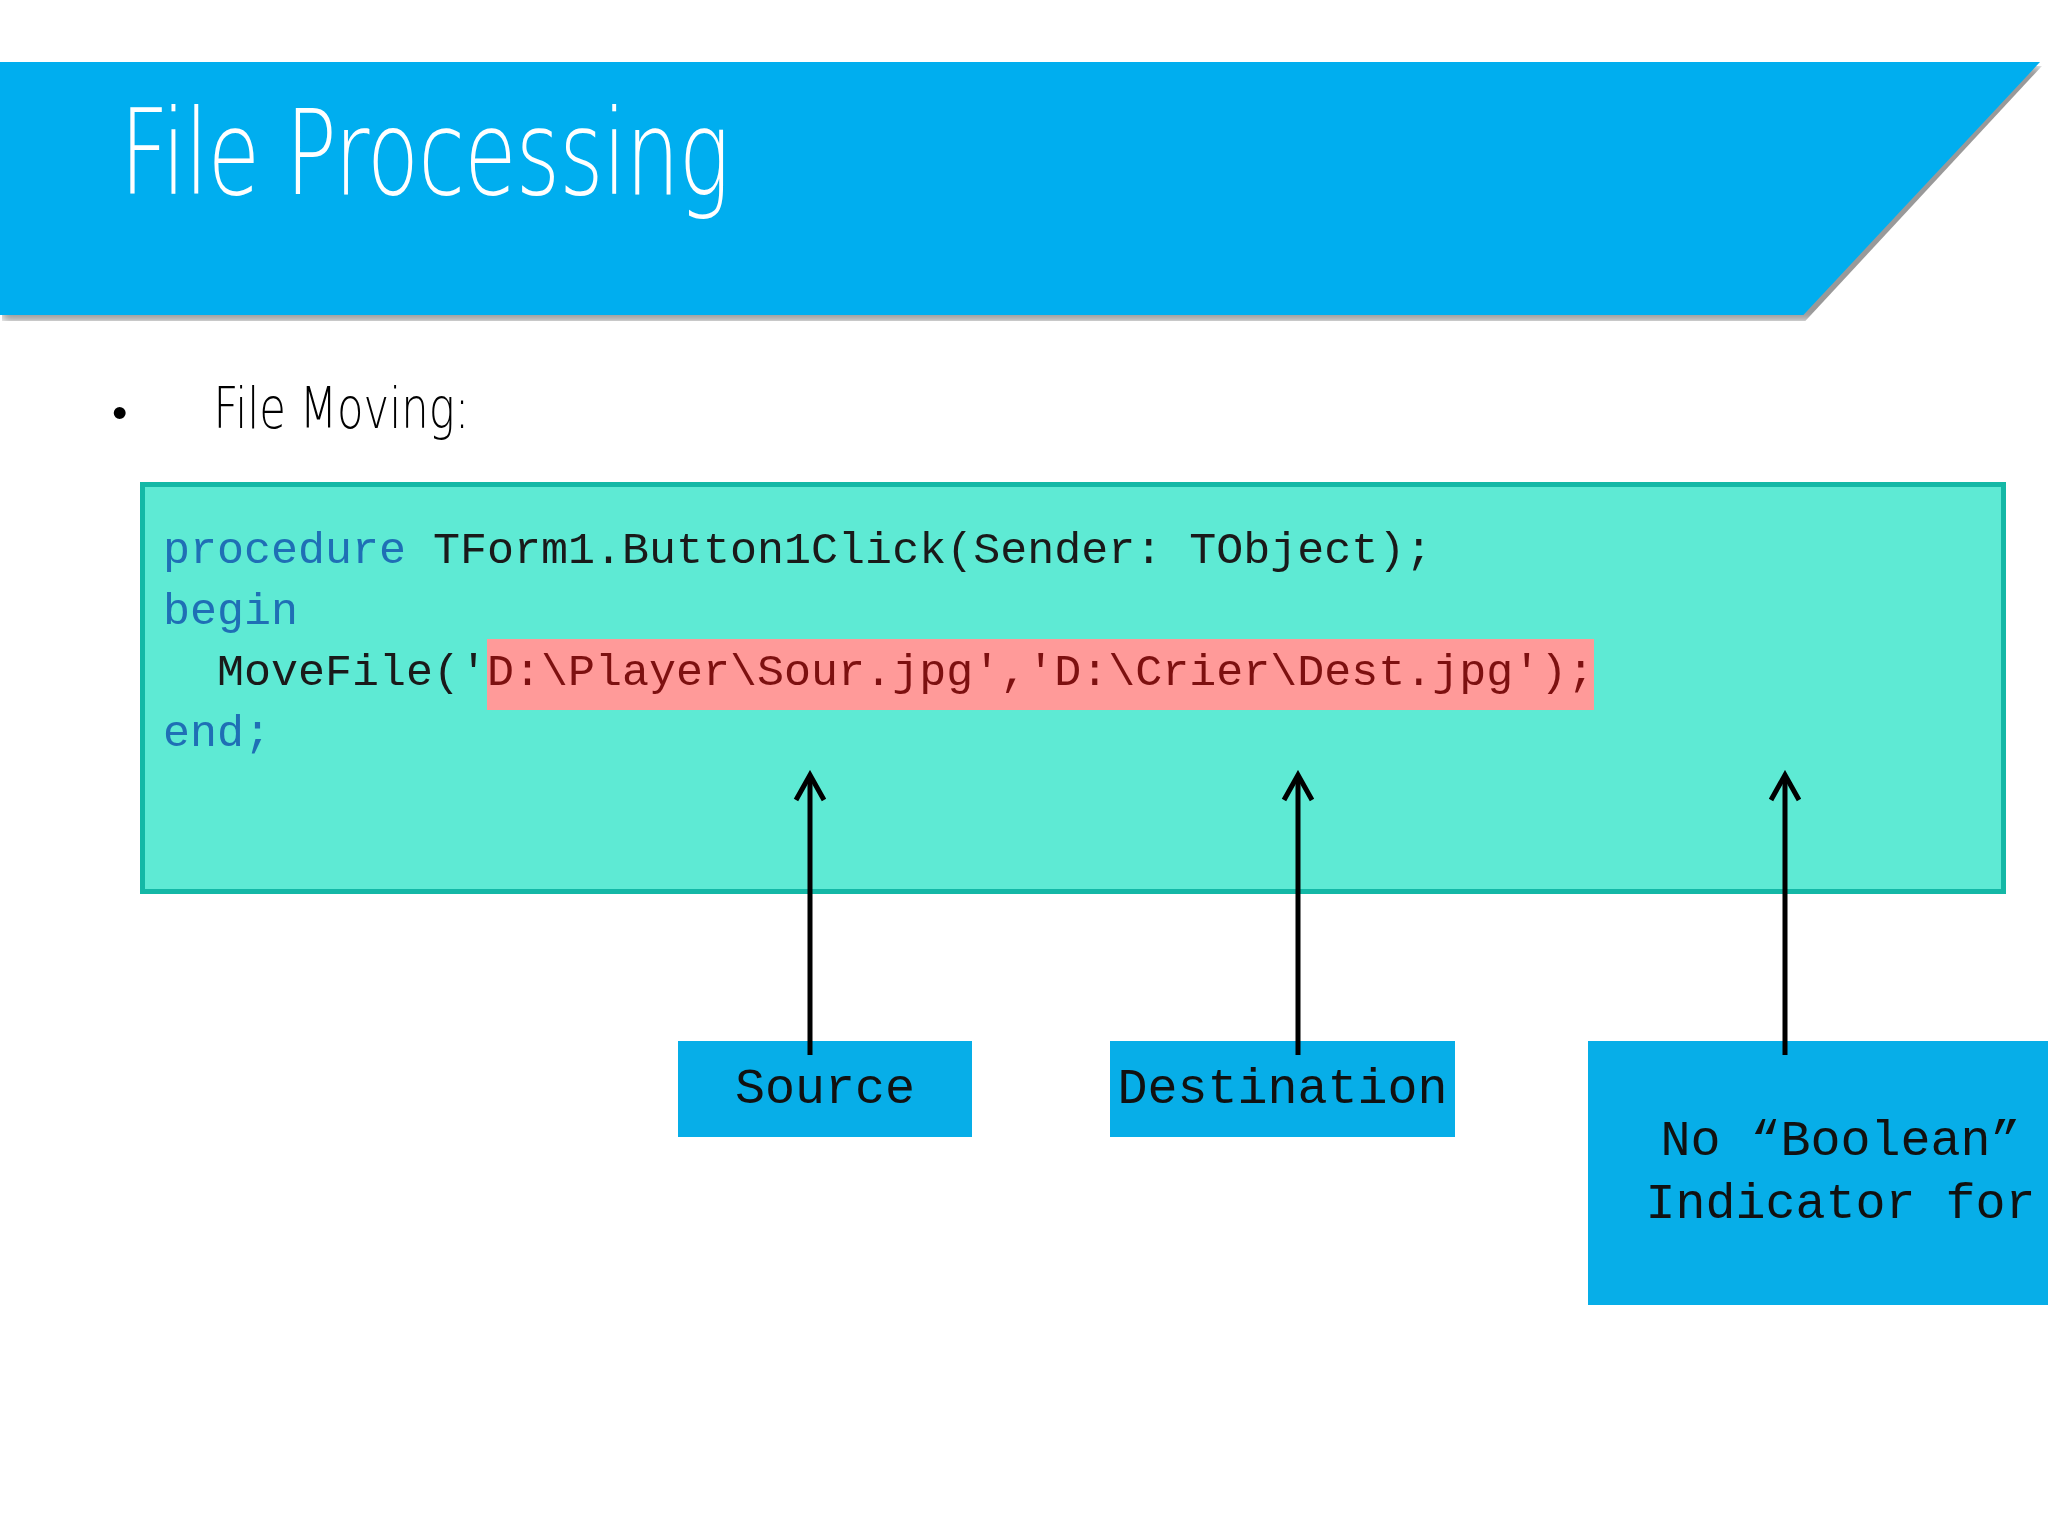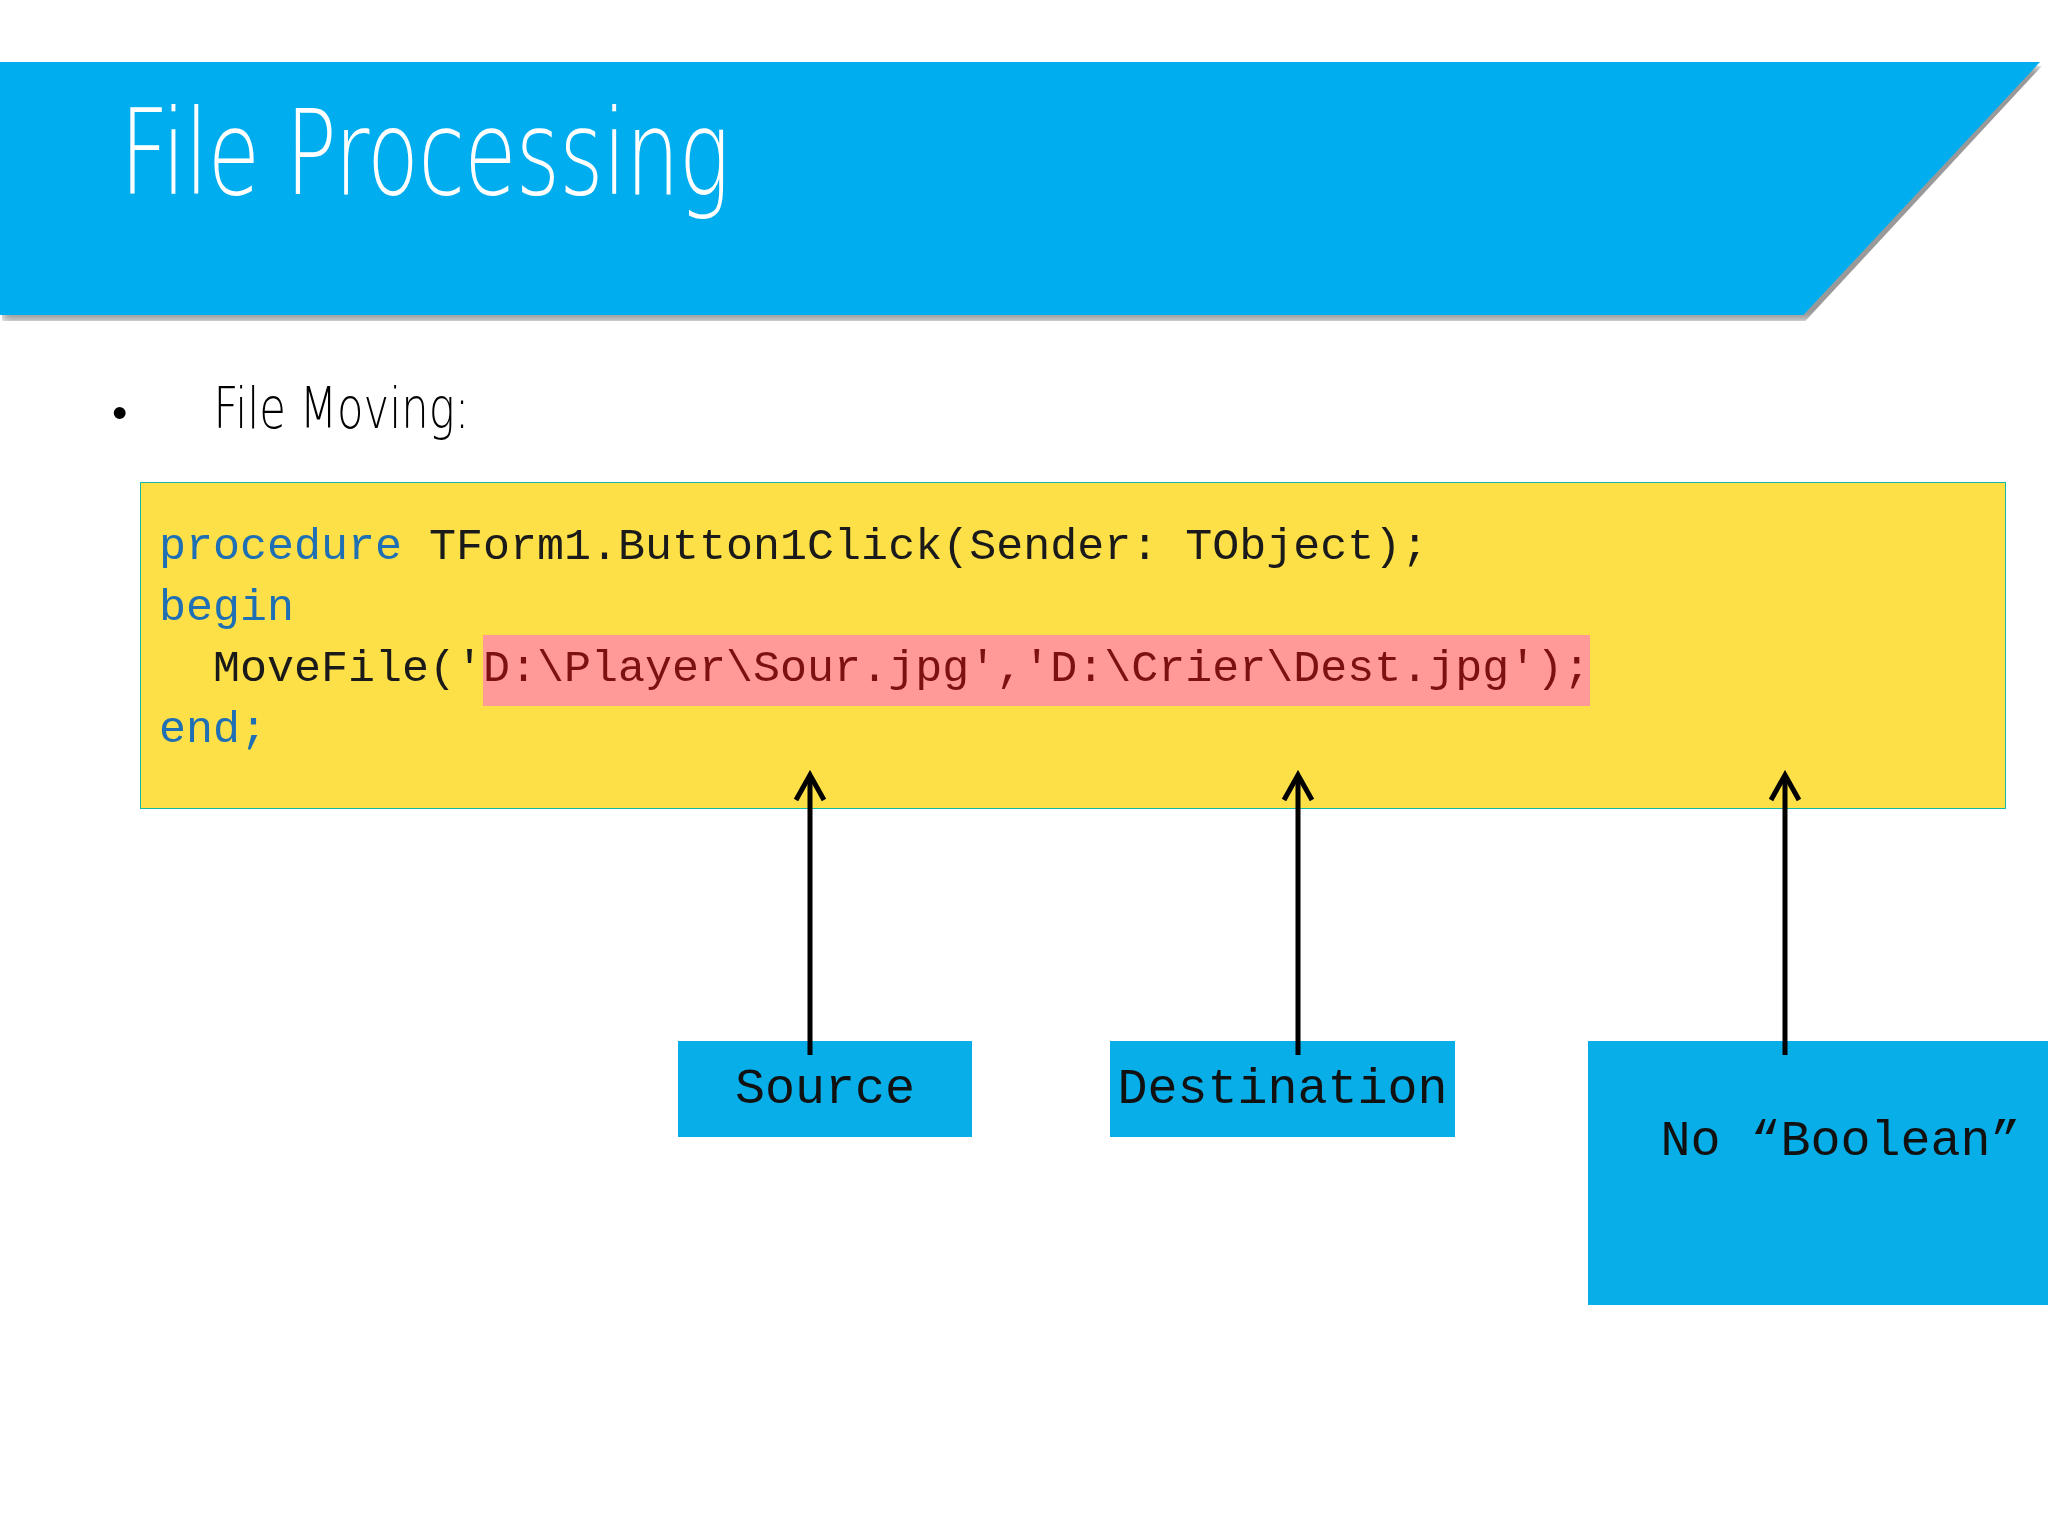--- a/index.html
+++ b/index.html
@@ -79,23 +79,23 @@
     transform-origin: left baseline;
     white-space: nowrap;
   }
 
   
   #code-block {
     position: absolute;
     left: 140px;
     top: 482px;
     width: 1866px;
-    height: 327px;
-    border: 1px solid #14b8a6;
-    background: #fde047;
+    height: 412px;
+    border: 5px solid #14b8a6;
+    background: #5eead4;
     box-sizing: border-box;
     z-index: 2;
   }
   #code-text {
     position: absolute;
     left: 18px;
     top: 34px;
     font-family: "Liberation Mono", "DejaVu Sans Mono", monospace;
     font-size: 45px;
     line-height: 61px;
@@ -181,15 +181,15 @@
   <span class="callout-inner">Source</span>
 </div>
 
 <div class="callout" id="callout-dest">
   <span class="callout-inner">Destination</span>
 </div>
 
 <div class="callout" id="callout-boolean">
   <span class="callout-inner">
     <span>No “Boolean”</span><br>
-    <br>
+    <span>Indicator for</span><br>
   </span>
 </div>
 
 </body></html>

